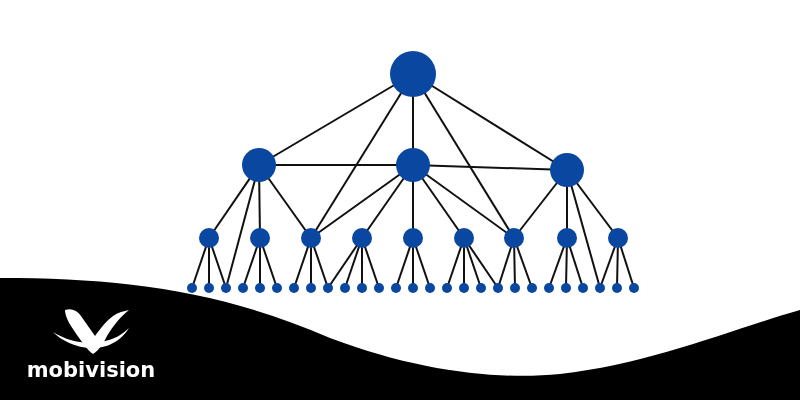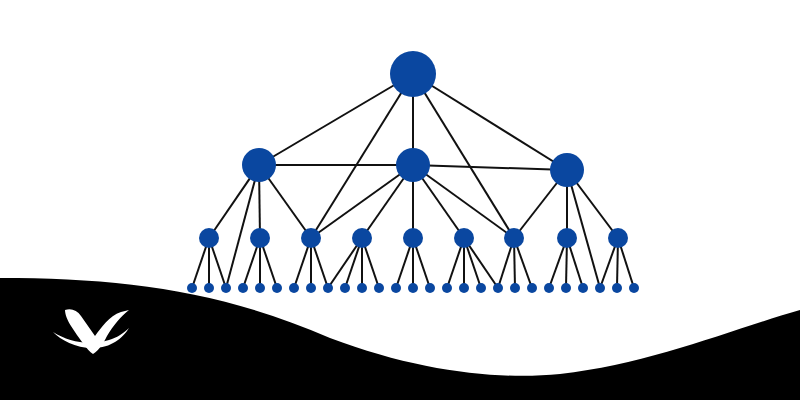--- a/index.html
+++ b/index.html
@@ -109,13 +109,14 @@
       <circle cx="617" cy="288" r="5"></circle>
       <circle cx="634" cy="288" r="5"></circle>
     </g>
 </svg>
 
 <div class="brand">
   <svg class="logo-mark" width="84" height="52" viewBox="0 0 84 52">
     <path d="M16,4 C22,2 28,4 32,10 L46,30 C52,22 60,10 72,6 L80,4 C72,10 64,20 58,30 C54,38 50,44 44,48 C38,44 30,32 22,20 C18,14 16,8 16,4 Z" fill="#ffffff"></path>
     <path d="M4,26 C20,36 40,40 60,34 C68,32 76,26 80,22 C74,32 62,42 44,42 C26,42 12,34 4,26 Z" fill="#ffffff"></path>
   </svg>
+  <span class="brand-name">mobivision</span>
 </div>
 
 </body></html>

